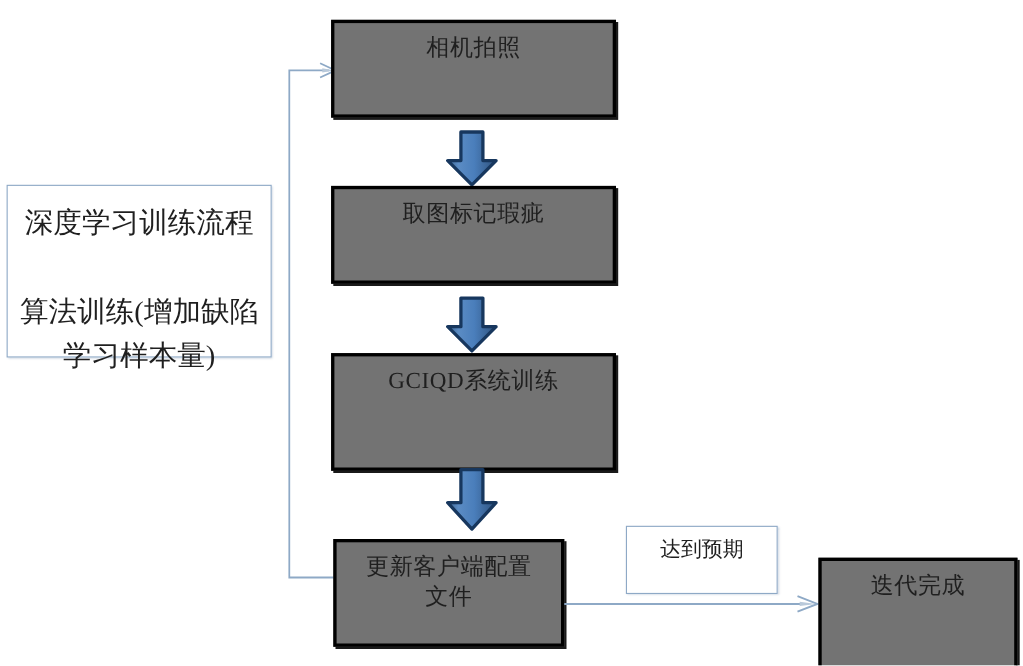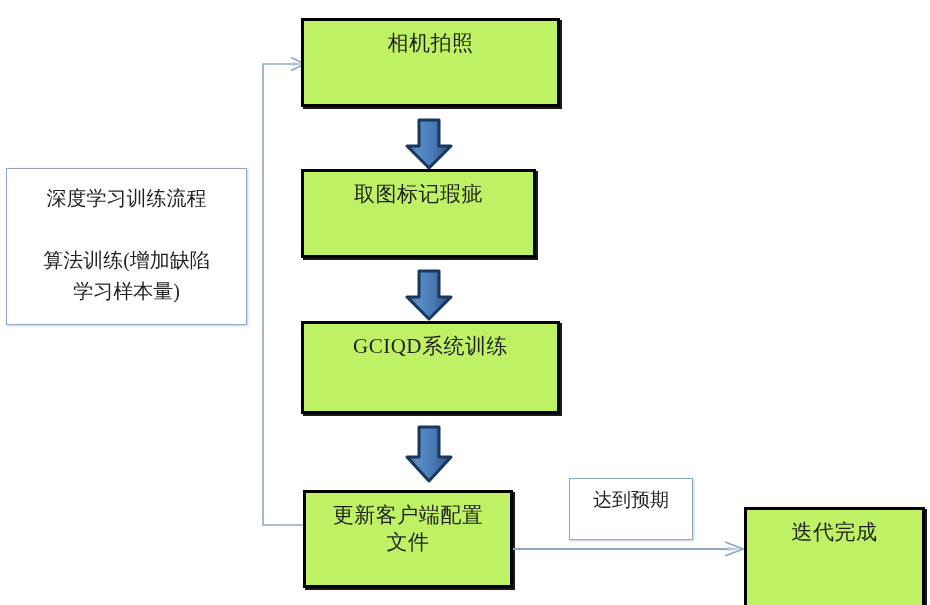--- a/index.html
+++ b/index.html
@@ -13,21 +13,21 @@
     height: 605px;
     background: #ffffff;
     overflow: hidden;
     font-family: "Liberation Serif", "DejaVu Serif", serif;
   }
 
   
   .proc-box {
     position: absolute;
     box-sizing: border-box;
-    background: #bef264;
+    background: #737373;
     border: 3px solid #000000;
     box-shadow: 2px 2px 0 0 #1a1a1a;
   }
   .proc-box .box-text {
     display: block;
     width: 100%;
     text-align: center;
     color: #1f1f1f;
     font-size: 21px;
     line-height: 1.28;
@@ -48,21 +48,21 @@
     display: block;
     width: 100%;
     text-align: center;
     color: #1f1f1f;
     font-size: 20px;
     line-height: 1.5;
     white-space: pre-line;
   }
   .info-box .note-text {
     padding-top: 14px;
-    font-size: 20px;
+    font-size: 26px;
     line-height: 1.55;
   }
   .label-box .note-text {
     padding-top: 7px;
     font-size: 19px;
   }
 
   
   .block-arrow {
     position: absolute;
@@ -109,58 +109,58 @@
       <linearGradient id="arrGrad1" x1="0" y1="0" x2="1" y2="0">
         <stop offset="0%" stop-color="#3a628f"></stop>
         <stop offset="22%" stop-color="#5b8cc4"></stop>
         <stop offset="55%" stop-color="#4a7ebb"></stop>
         <stop offset="100%" stop-color="#2f527d"></stop>
       </linearGradient>
     </defs>
     <polygon points="15,2 35,2 35,28 47,28 25,50 3,28 15,28" fill="url(#arrGrad1)" stroke="#17375e" stroke-width="3" stroke-linejoin="round"></polygon>
   </svg>
 
-  <div class="proc-box" style="left:301px; top:169px; width:235px; height:89px;">
+  <div class="proc-box" style="left:301px; top:169px; width:259px; height:89px;">
     <span class="box-text">取图标记瑕疵</span>
   </div>
 
   <svg class="block-arrow" style="left:404px; top:269px;" width="50" height="52" viewBox="0 0 50 52">
     <defs>
       <linearGradient id="arrGrad2" x1="0" y1="0" x2="1" y2="0">
         <stop offset="0%" stop-color="#3a628f"></stop>
         <stop offset="22%" stop-color="#5b8cc4"></stop>
         <stop offset="55%" stop-color="#4a7ebb"></stop>
         <stop offset="100%" stop-color="#2f527d"></stop>
       </linearGradient>
     </defs>
     <polygon points="15,2 35,2 35,28 47,28 25,50 3,28 15,28" fill="url(#arrGrad2)" stroke="#17375e" stroke-width="3" stroke-linejoin="round"></polygon>
   </svg>
 
-  <div class="proc-box" style="left:301px; top:321px; width:259px; height:93px;">
+  <div class="proc-box" style="left:301px; top:321px; width:259px; height:107px;">
     <span class="box-text">GCIQD系统训练</span>
   </div>
 
   <svg class="block-arrow" style="left:404px; top:425px;" width="50" height="58" viewBox="0 0 50 58">
     <defs>
       <linearGradient id="arrGrad3" x1="0" y1="0" x2="1" y2="0">
         <stop offset="0%" stop-color="#3a628f"></stop>
         <stop offset="22%" stop-color="#5b8cc4"></stop>
         <stop offset="55%" stop-color="#4a7ebb"></stop>
         <stop offset="100%" stop-color="#2f527d"></stop>
       </linearGradient>
     </defs>
     <polygon points="15,2 35,2 35,32 47,32 25,56 3,32 15,32" fill="url(#arrGrad3)" stroke="#17375e" stroke-width="3" stroke-linejoin="round"></polygon>
   </svg>
 
   <div class="proc-box" style="left:303px; top:490px; width:210px; height:98px;">
     <span class="box-text">更新客户端配置
 文件</span>
   </div>
 
-  <div class="note-box label-box" style="left:569px; top:478px; width:124px; height:62px;">
+  <div class="note-box label-box" style="left:569px; top:478px; width:138px; height:62px;">
     <span class="note-text">达到预期</span>
   </div>
 
   <svg class="connector" style="left:511px; top:536px;" width="240" height="26" viewBox="0 0 240 26">
     <line x1="2" y1="13" x2="224" y2="13" stroke="#8ea9c6" stroke-width="1.8"></line>
     <path d="M 214 6 L 232 13 L 214 20" fill="none" stroke="#8ea9c6" stroke-width="1.8" stroke-linejoin="miter"></path>
     <path d="M 216 11 L 231 13 L 216 15 Z" fill="#b9c9da" stroke="none"></path>
   </svg>
 
   <div class="proc-box" style="left:744px; top:507px; width:181px; height:107px;">

